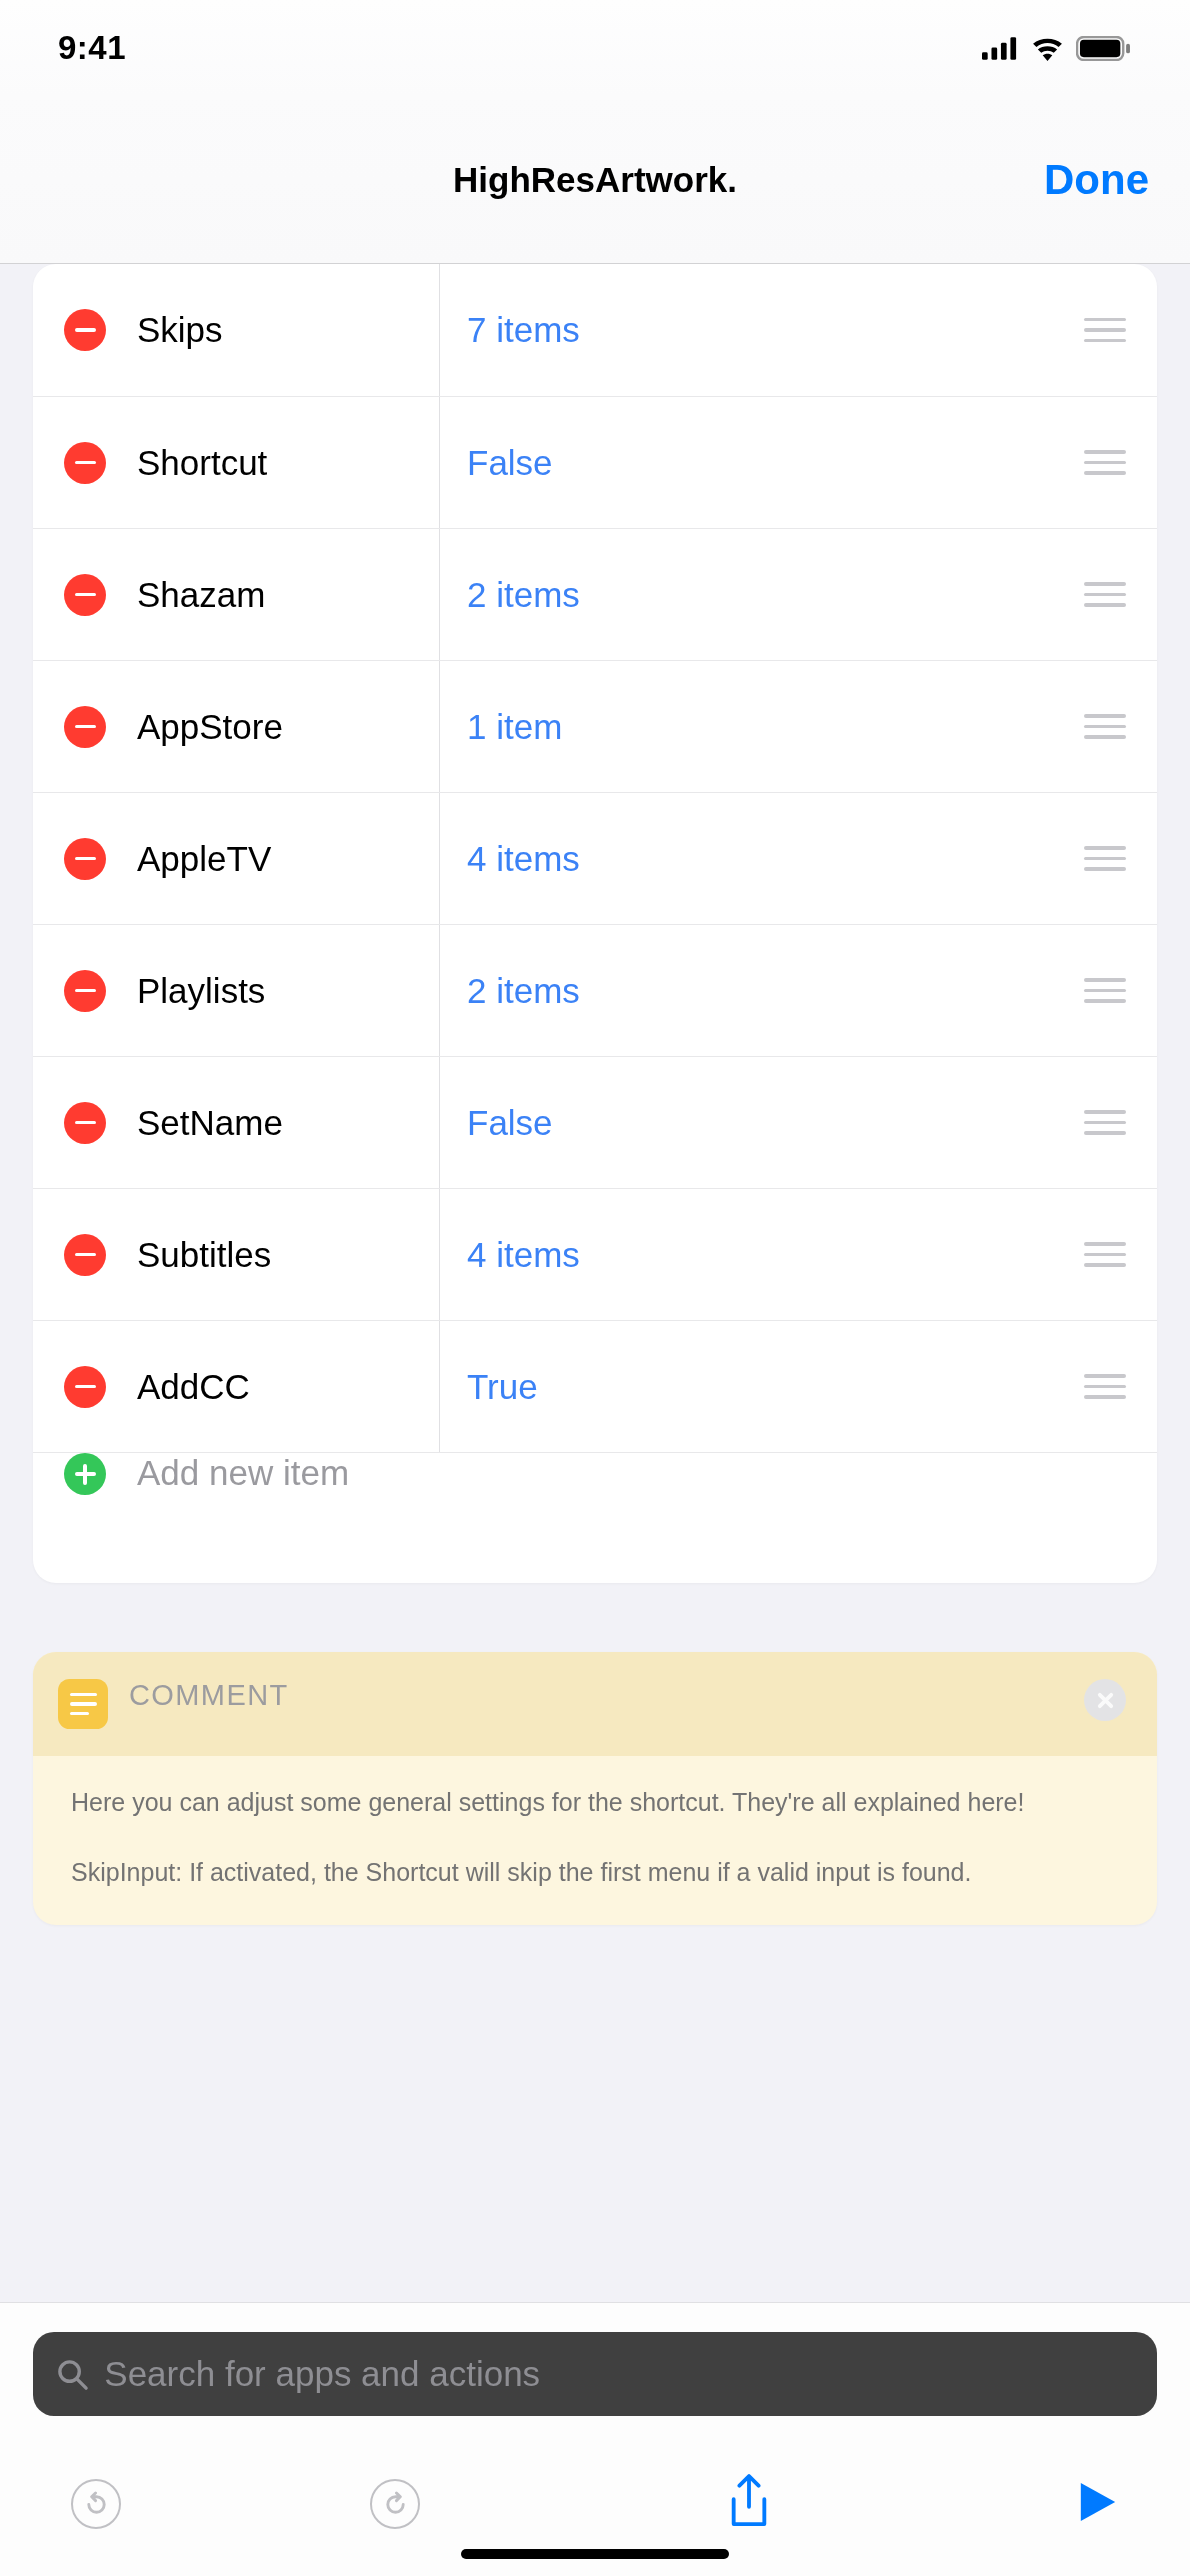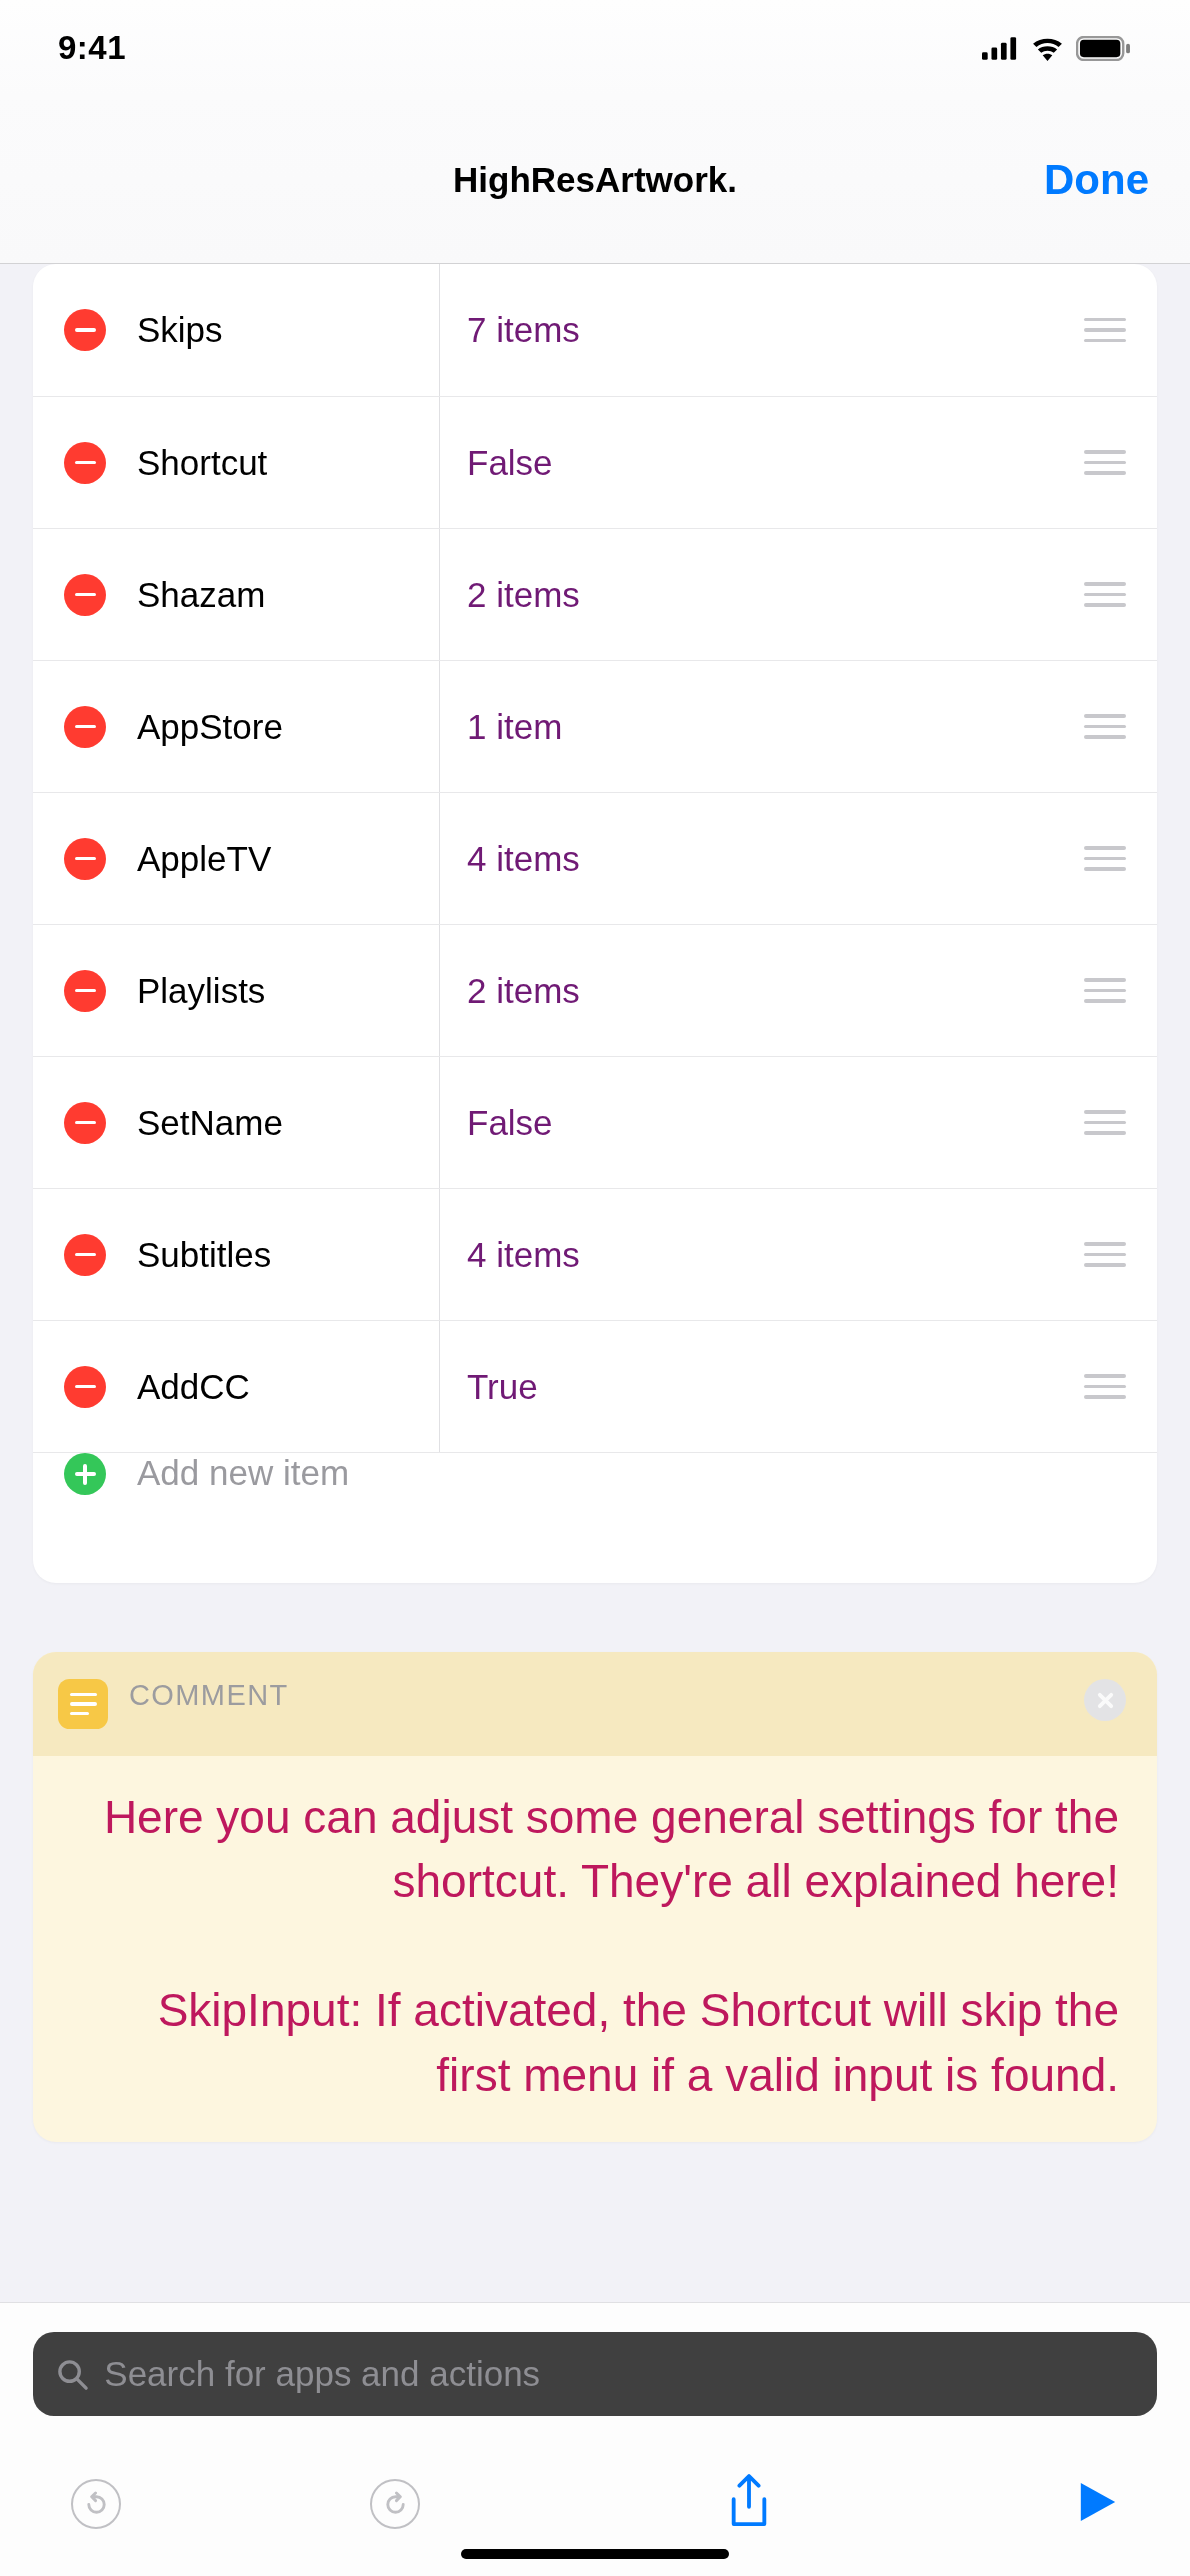--- a/index.html
+++ b/index.html
@@ -99,21 +99,21 @@
       width: 302px;
       flex-shrink: 0;
     }
     .dict-divider {
       width: 1px;
       background: #e0e0e3;
       align-self: stretch;
     }
     .dict-value {
       font-size: 35px;
-      color: #701a75;
+      color: #3b82f6;
       padding-left: 27px;
       flex: 1;
     }
     .drag-handle {
       margin-right: 31px;
       display: flex;
       flex-direction: column;
       gap: 6.7px;
       flex-shrink: 0;
     }
@@ -209,25 +209,24 @@
       height: 42px;
       background: #e3e3e5;
       border-radius: 50%;
       display: flex;
       align-items: center;
       justify-content: center;
     }
     .comment-close svg { width: 19px; height: 19px; }
     .comment-body {
       padding: 29px 38px 35px 38px;
-      font-size: 46px;
+      font-size: 25px;
       line-height: 1.4;
-      color: #be185d;
+      color: #737373;
       white-space: pre-line;
-      text-align: right;
     }
     .bottom-bar {
       position: absolute;
       bottom: 0;
       left: 0;
       right: 0;
       background: #fdfdfd;
       border-top: 1px solid #e0e0e3;
       padding: 29px 33px 23px 33px;
     }

